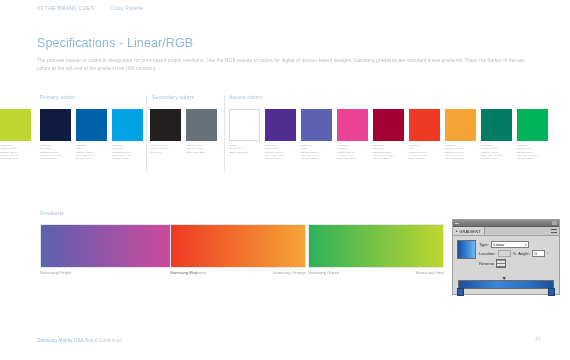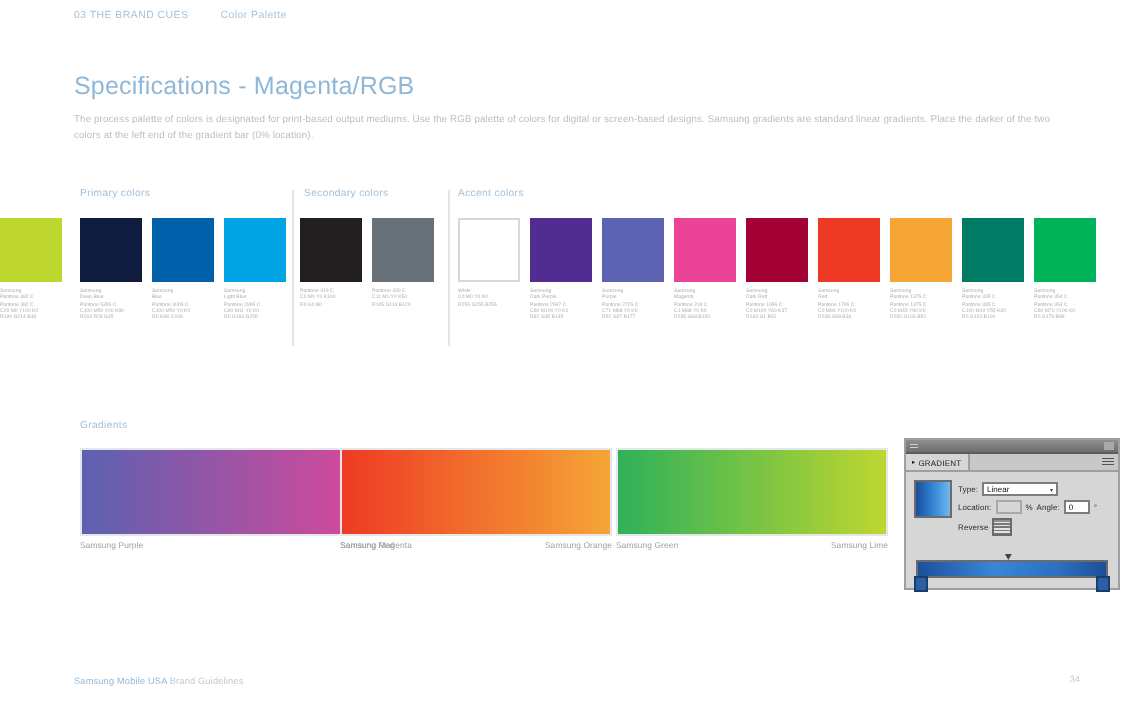--- a/index.html
+++ b/index.html
@@ -299,21 +299,21 @@
 </head>
 <body>
 
 <div class="page">
 
   <div class="header">
     <span class="hdr-section">03 THE BRAND CUES</span>
     <span class="hdr-topic">Color Palette</span>
   </div>
 
-  <div class="title">Specifications - Magenta/RGB</div>
+  <div class="title">Specifications - Linear/RGB</div>
   <div class="intro">The process palette of colors is designated for print-based output mediums. Use the RGB palette of colors for digital or screen-based designs. Samsung gradients are standard linear gradients. Place the darker of the two colors at the left end of the gradient bar (0% location).</div>
 
   <div class="sw-labels">
     <span class="sw-group-label" style="left:40px;">Primary colors</span>
     <span class="sw-group-label" style="left:152px;">Secondary colors</span>
     <span class="sw-group-label" style="left:229px;">Accent colors</span>
   </div>
   <div class="divider" style="left:146px; top:95px; height:78px;"></div>
   <div class="divider" style="left:224px; top:95px; height:78px;"></div>
 

